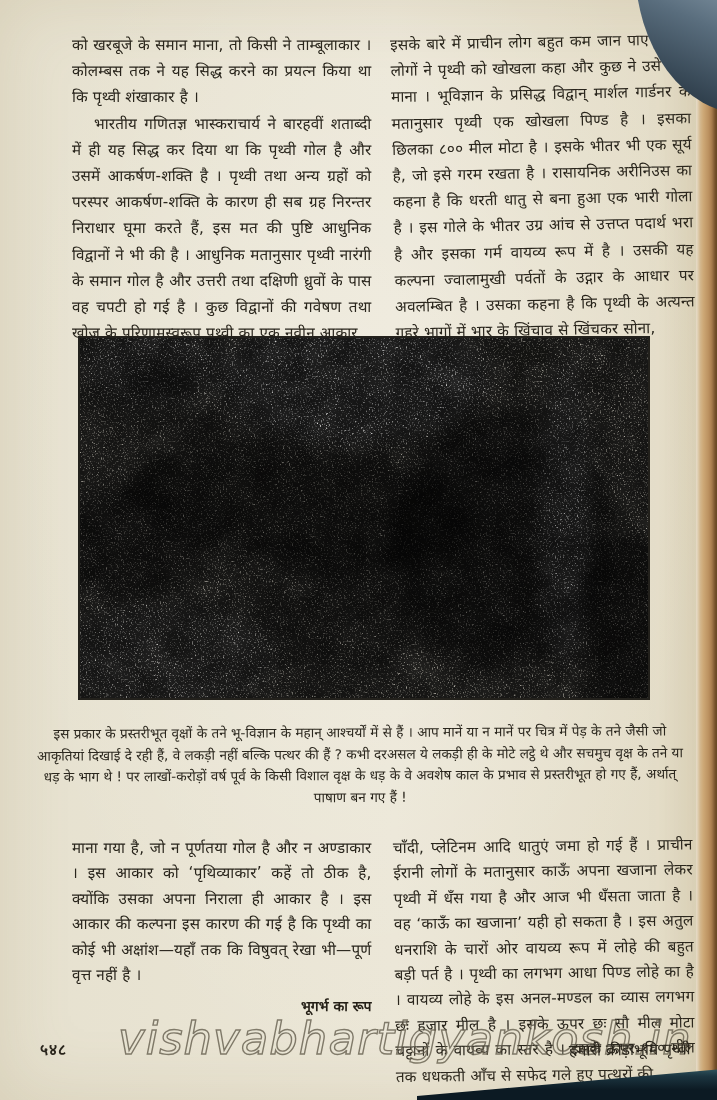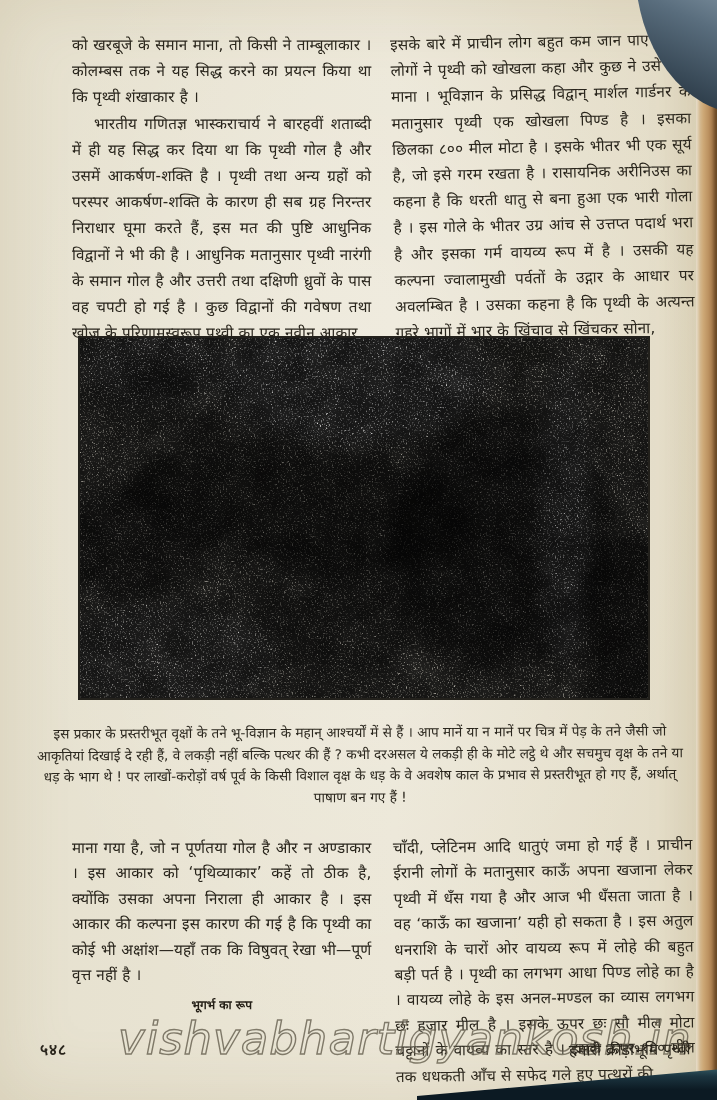--- a/index.html
+++ b/index.html
@@ -31,21 +31,21 @@
     text-align: justify; text-justify: inter-word;
     letter-spacing: 0.2px;
     color: #29251c;
   }
   .cols.bottom .body-text { line-height: 25.4px; }
   .indent { text-indent: 22px; }
   .tilt-a { transform: rotate(-1.1deg); transform-origin: 0 100%; }
   .tilt-b { transform: rotate(-0.7deg); transform-origin: 0 100%; }
 
   .section-heading {
-    font-size: 12px; font-weight: bold; text-align: center;
+    font-size: 14px; font-weight: bold; text-align: right;
     margin: 8px 0 6px 0; color: #241f16;
   }
 
   
   .photo {
     position: absolute; left: 78px; top: 336px; width: 572px; height: 364px;
     background: #f0ecdf;
     border: 2px solid #23211c;
     overflow: hidden;
   }

